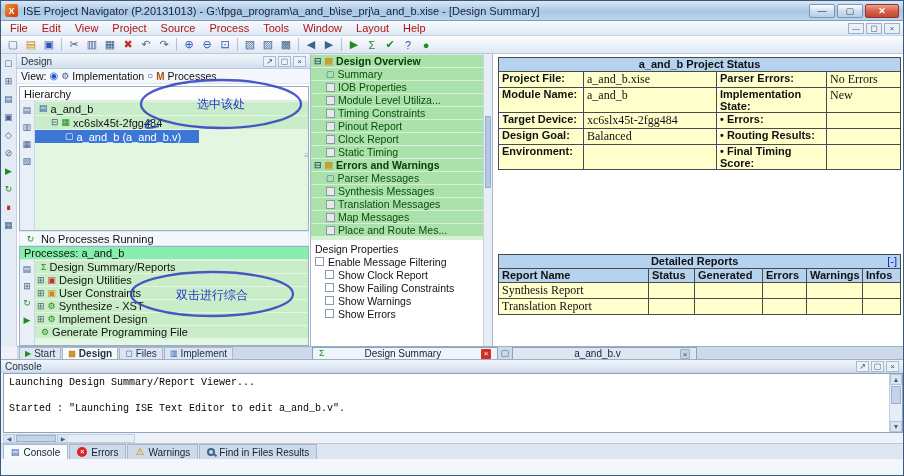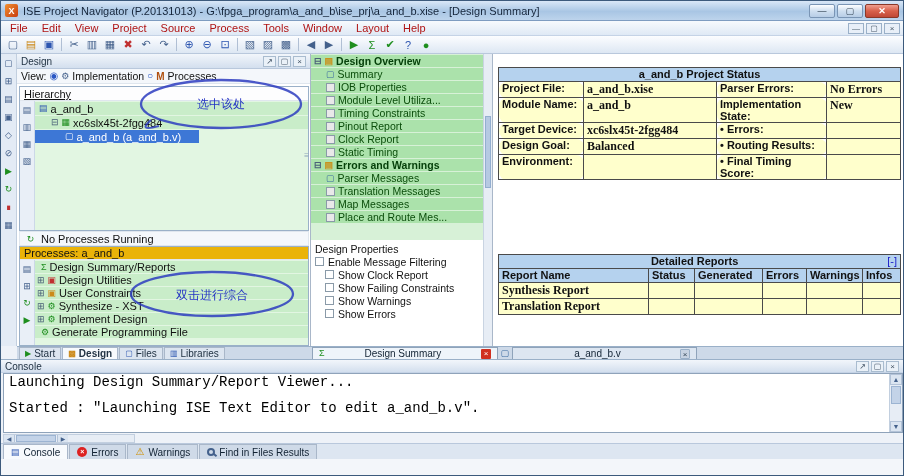--- a/index.html
+++ b/index.html
@@ -34,34 +34,34 @@
   .design-panel{position:absolute;left:16px;top:53px;width:294px;height:292px;background:#fff;border-right:1px solid #a9b7c9;overflow:hidden;}
   .panel-hdr{height:15px;background:linear-gradient(#f2f6fb,#d3dfee);border-bottom:1px solid #b9c8dc;display:flex;align-items:center;padding:0 4px;font-size:10px;color:#234;}
   .ph-btns{margin-left:auto;display:flex;gap:2px;}
   .ph-btn{width:13px;height:11px;font-size:8px;display:flex;align-items:center;justify-content:center;border:1px solid #a9bccf;background:#eaf1f8;color:#456;}
   .view-row{height:15px;display:flex;align-items:center;gap:3px;padding-left:4px;background:#f4f7fb;border-bottom:1px solid #dfe6ee;font-size:10.5px;}
   .radio{font-size:10px;color:#2b57c4;line-height:10px;}
   .mini-ic{font-size:9px;color:#44618c;}
   .m-ic{font-weight:bold;font-size:10px;color:#b05010;}
 
   .hier-box{position:absolute;left:2px;top:32px;width:290px;height:145px;border:1px solid #9ab0c8;background:#fff;}
-  .hier-label{height:14px;line-height:14px;padding-left:4px;background:#fdfdfe;border-bottom:1px solid #e0e6ee;text-decoration:underline;}
+  .hier-label{height:14px;line-height:14px;padding-left:4px;background:#fdfdfe;border-bottom:1px solid #e0e6ee;}
   .hier-body{position:absolute;left:0;top:14px;right:0;bottom:0;display:flex;}
   .mini-strip{width:15px;background:#e9eff7;border-right:1px solid #ccd8e8;display:flex;flex-direction:column;align-items:center;gap:5px;padding-top:3px;}
   .tree-area{flex:1;background:#e2f6e2;overflow:hidden;position:relative;padding-top:1px;}
   .trow{height:13px;display:flex;align-items:center;gap:3px;padding-left:4px;background:#c9edc9;margin-bottom:1px;}
   .trow.ind1{padding-left:16px;} .trow.ind2{padding-left:30px;}
   .trow.selected{background:#3d77d6;color:#fff;width:max-content;min-width:60%;padding-right:10px;}
   .exp{font-size:9px;color:#4a6078;line-height:9px;}
   .ticon{font-size:9px;line-height:9px;}
   .grip{position:absolute;right:-1px;top:45%;font-size:8px;color:#8fa3ba;}
 
   .noproc-row{position:absolute;left:2px;top:177px;width:290px;height:15px;display:flex;align-items:center;gap:4px;padding-left:4px;background:#f4f7fb;border:1px solid #dfe6ee;}
   .proc-box{position:absolute;left:2px;top:192px;width:290px;height:100px;border:1px solid #9ab0c8;background:#fff;}
-  .proc-label{height:13px;line-height:13px;padding-left:4px;background:#eab308;border-bottom:1px solid #e0e6ee;}
+  .proc-label{height:13px;line-height:13px;padding-left:4px;background:#86efac;border-bottom:1px solid #e0e6ee;}
   .proc-body{position:absolute;left:0;top:13px;right:0;bottom:0;display:flex;}
   .proc-list{flex:1;background:#e2f6e2;overflow:hidden;padding-top:1px;}
   .prow{height:12px;display:flex;align-items:center;gap:3px;padding-left:6px;background:#c9edc9;margin-bottom:1px;}
   .prow.has-exp{padding-left:2px;}
 
   .annot{position:absolute;pointer-events:none;}
 
   
   .tabbar-left{position:absolute;left:16px;top:345px;width:294px;height:13px;background:#cdd9e8;border-top:1px solid #9ab0c8;display:flex;align-items:flex-end;gap:1px;padding-left:2px;}
   .ltab{height:12px;display:flex;align-items:center;gap:3px;padding:0 5px;font-size:10px;background:#dce5f0;border:1px solid #a9b7c9;border-bottom:none;color:#234;}
@@ -90,34 +90,34 @@
   .dtab.summary{width:186px;margin-left:1px;}
   .dtab .lbl-grow{flex:1;text-align:center;}
   .xclose{width:10px;height:10px;background:#d03020;color:#fff;font-size:8px;line-height:10px;text-align:center;border-radius:1px;}
   .xclose.gray{background:#c7d3e2;color:#345;border:1px solid #9ab0c8;}
   .dtab-icon{width:14px;height:12px;display:flex;align-items:center;justify-content:center;color:#3a6aa0;font-size:9px;}
   .dtab.editor{width:185px;background:#dde6f1;}
 
   
   .right-panel{position:absolute;left:492px;top:53px;width:412px;height:292px;background:#fff;overflow:hidden;}
   table{border-collapse:collapse;table-layout:fixed;}
-  .stable{position:absolute;left:5px;top:13px;width:402px;}
+  .stable{position:absolute;left:5px;top:3px;width:402px;}
   .rtable{position:absolute;left:5px;top:200px;width:402px;}
   td,th{border:1px solid #4a4a4a;padding:0 3px;vertical-align:top;background:#ffffcc;font-size:11px;height:14px;overflow:hidden;}
   .t-title{background:#b5d2ee !important;text-align:center;font-weight:bold;}
   .lbl{font-weight:bold;border-radius:8px;}
-  .val{font-family:"Liberation Serif",serif;font-size:12px;font-weight:bold;}
+  .val{font-family:"Liberation Serif",serif;font-size:12px;}
   .hdrcell{background:#b5d2ee !important;font-weight:bold;}
   .lnk{color:#0018c8;text-decoration:underline;font-family:"Liberation Serif",serif;font-size:12px;}
   .minus{float:right;color:#1a1ac8;font-weight:normal;}
 
   
   .console-hdr{position:absolute;left:0;top:358px;right:0;height:14px;background:linear-gradient(#f2f6fb,#d3dfee);border-top:1px solid #9ab0c8;border-bottom:1px solid #c5d3e6;display:flex;align-items:center;padding:0 4px;font-size:10px;color:#234;}
   .console-body{position:absolute;left:2px;top:372px;width:900px;height:60px;background:#fff;border:1px solid #8fa3ba;}
-  .console-lines{position:absolute;left:5px;top:2px;right:16px;font-family:"Liberation Mono","DejaVu Sans Mono",monospace;font-size:14px;color:#000;}
+  .console-lines{position:absolute;left:5px;top:2px;right:16px;font-family:"Liberation Mono","DejaVu Sans Mono",monospace;font-size:10px;color:#000;}
   .cline{min-height:13px;line-height:13px;white-space:pre;}
   .vscroll{position:absolute;right:0;top:0;width:13px;bottom:0;background:#e7edf5;border-left:1px solid #c2cfdf;}
   .sarrow{height:11px;display:flex;align-items:center;justify-content:center;font-size:7px;color:#44618c;background:#dbe5f1;border:1px solid #b3c3d8;}
   .sarrow.bottom{position:absolute;bottom:0;left:0;right:0;}
   .vthumb{position:absolute;left:1px;right:1px;top:12px;height:18px;background:#c3d3e8;border:1px solid #9cb4d2;}
   .hscroll{position:absolute;left:2px;top:433px;width:132px;height:9px;background:#e7edf5;border:1px solid #c2cfdf;display:flex;align-items:stretch;}
   .harrow{width:11px;display:flex;align-items:center;justify-content:center;font-size:6px;color:#44618c;background:#dbe5f1;border-right:1px solid #b3c3d8;}
   .harrow.right{border-left:1px solid #b3c3d8;border-right:none;}
   .hthumb{width:40px;background:#c3d3e8;border:1px solid #9cb4d2;margin:0 1px;}
 
@@ -321,21 +321,21 @@
     <span class="ltab active">
       <span class="ticon y">▩</span>
       <span>Design</span>
     </span>
     <span class="ltab">
       <span class="ticon b">▢</span>
       <span>Files</span>
     </span>
     <span class="ltab">
       <span class="ticon b">▥</span>
-      <span>Libraries</span>
+      <span>Implement</span>
     </span>
   </div>
 
   <div class="mid-panel">
     <div class="mid-tree">
       <div class="mrow group">
         <span class="exp">⊟</span>
         <span class="fold">▤</span>
         <span>Design Overview</span>
       </div>
@@ -368,20 +368,24 @@
         <span>Static Timing</span>
       </div>
       <div class="mrow group">
         <span class="exp">⊟</span>
         <span class="fold">▤</span>
         <span>Errors and Warnings</span>
       </div>
       <div class="mrow child">
         <span class="doc">▢</span>
         <span>Parser Messages</span>
+      </div>
+      <div class="mrow child">
+        <span class="chk"></span>
+        <span>Synthesis Messages</span>
       </div>
       <div class="mrow child">
         <span class="chk"></span>
         <span>Translation Messages</span>
       </div>
       <div class="mrow child">
         <span class="chk"></span>
         <span>Map Messages</span>
       </div>
       <div class="mrow child">

